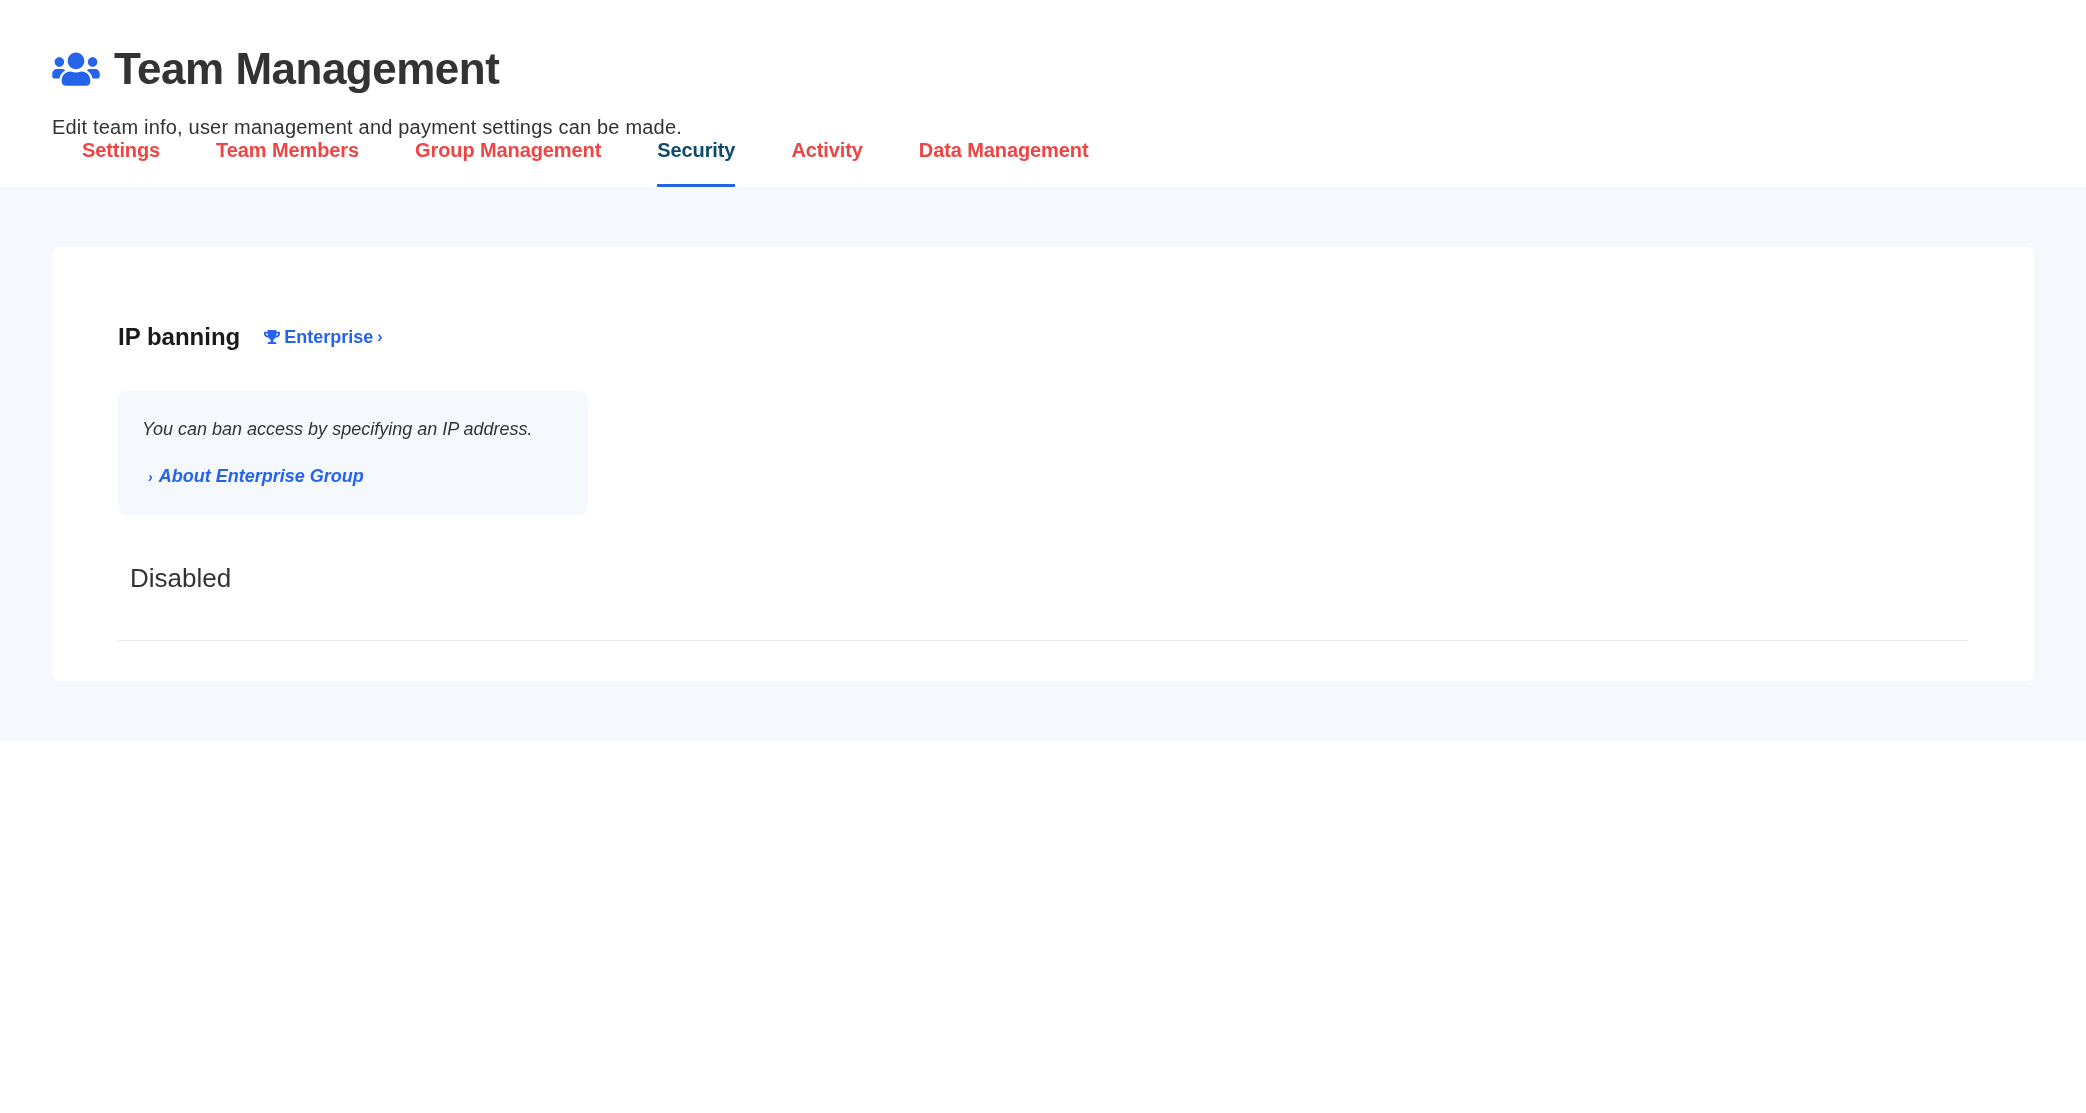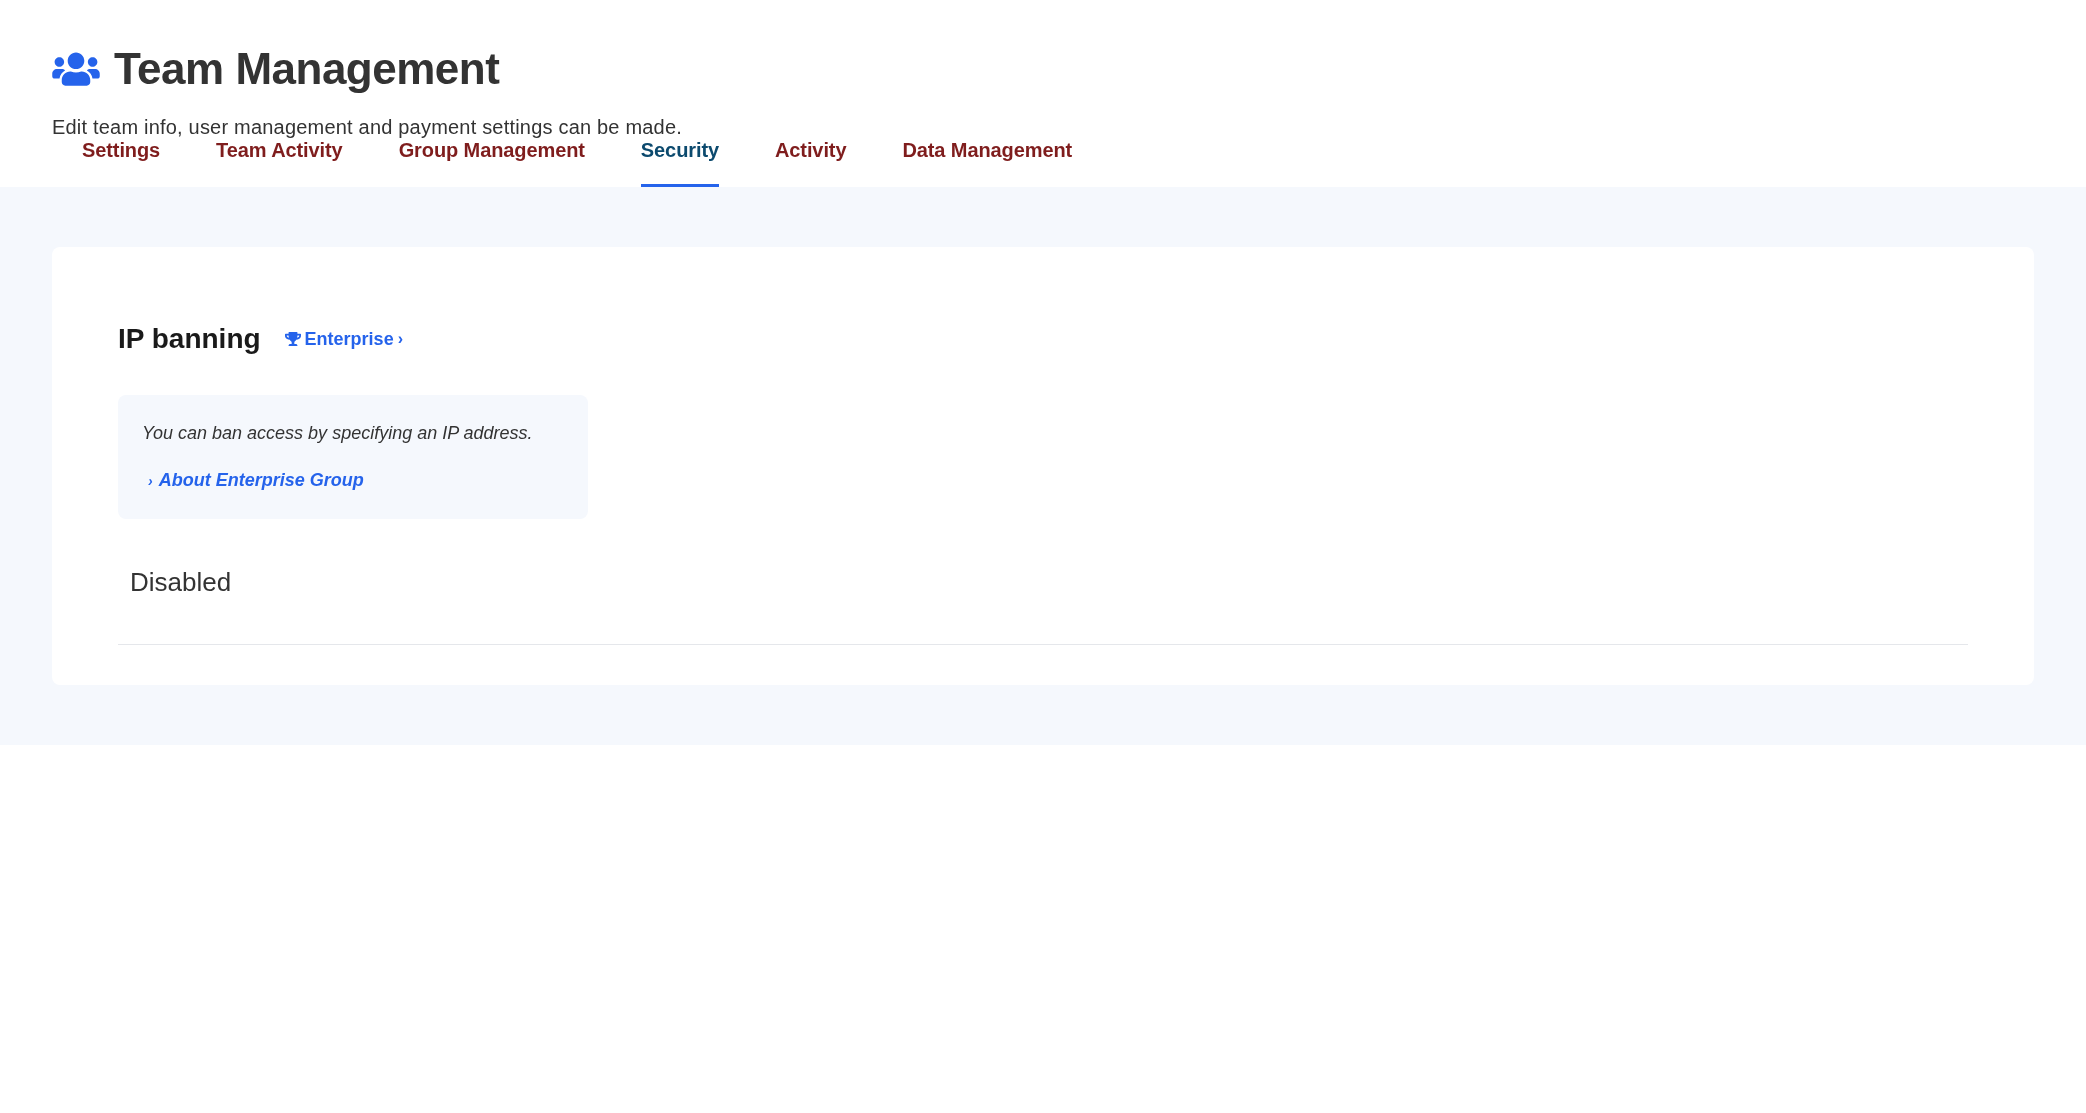--- a/index.html
+++ b/index.html
@@ -39,21 +39,21 @@
       letter-spacing: 0.2px;
     }
     .tabs-row {
       display: flex;
       gap: 56px;
       padding-left: 30px;
     }
     .tab {
       font-size: 20px;
       font-weight: 600;
-      color: #7f1d1d;
+      color: #ef4444;
       padding-bottom: 22px;
       cursor: pointer;
       border-bottom: 3px solid transparent;
       letter-spacing: -0.1px;
     }
     .tab.active {
       color: #0c4a6e;
       border-bottom-color: #2563eb;
     }
     .content-area {
@@ -66,21 +66,21 @@
       border-radius: 8px;
       padding: 76px 66px 40px 66px;
     }
     .section-header {
       display: flex;
       align-items: center;
       gap: 24px;
       margin-bottom: 40px;
     }
     .section-title {
-      font-size: 28px;
+      font-size: 24px;
       font-weight: 700;
       color: #1a1a1a;
     }
     .enterprise-badge {
       display: flex;
       align-items: center;
       gap: 4px;
       color: #2563eb;
       font-size: 18px;
       font-weight: 600;
@@ -143,21 +143,21 @@
   <div class="page-title-row">
     <svg class="users-icon" viewBox="0 0 640 512">
       <path d="M96 224c35.3 0 64-28.7 64-64s-28.7-64-64-64-64 28.7-64 64 28.7 64 64 64zm448 0c35.3 0 64-28.7 64-64s-28.7-64-64-64-64 28.7-64 64 28.7 64 64 64zm32 32h-64c-17.6 0-33.5 7.1-45.1 18.6 40.3 22.1 68.9 62 75.1 109.4h66c17.7 0 32-14.3 32-32v-32c0-35.3-28.7-64-64-64zm-256 0c61.9 0 112-50.1 112-112S381.9 32 320 32 208 82.1 208 144s50.1 112 112 112zm76.8 32h-8.3c-20.8 10-43.9 16-68.5 16s-47.6-6-68.5-16h-8.3C179.6 288 128 339.6 128 403.2V432c0 26.5 21.5 48 48 48h288c26.5 0 48-21.5 48-48v-28.8c0-63.6-51.6-115.2-115.2-115.2zm-223.7-13.4C161.5 263.1 145.6 256 128 256H64c-35.3 0-64 28.7-64 64v32c0 17.7 14.3 32 32 32h65.9c6.3-47.4 34.9-87.3 75.2-109.4z"></path>
     </svg>
     <h1 class="page-title">Team Management</h1>
   </div>
   <p class="page-description">Edit team info, user management and payment settings can be made.</p>
 
   <div class="tabs-row">
     <div class="tab">Settings</div>
-    <div class="tab">Team Activity</div>
+    <div class="tab">Team Members</div>
     <div class="tab">Group Management</div>
     <div class="tab active">Security</div>
     <div class="tab">Activity</div>
     <div class="tab">Data Management</div>
   </div>
 </div>
 
 <div class="content-area">
   <div class="card">
     <div class="section-header">

